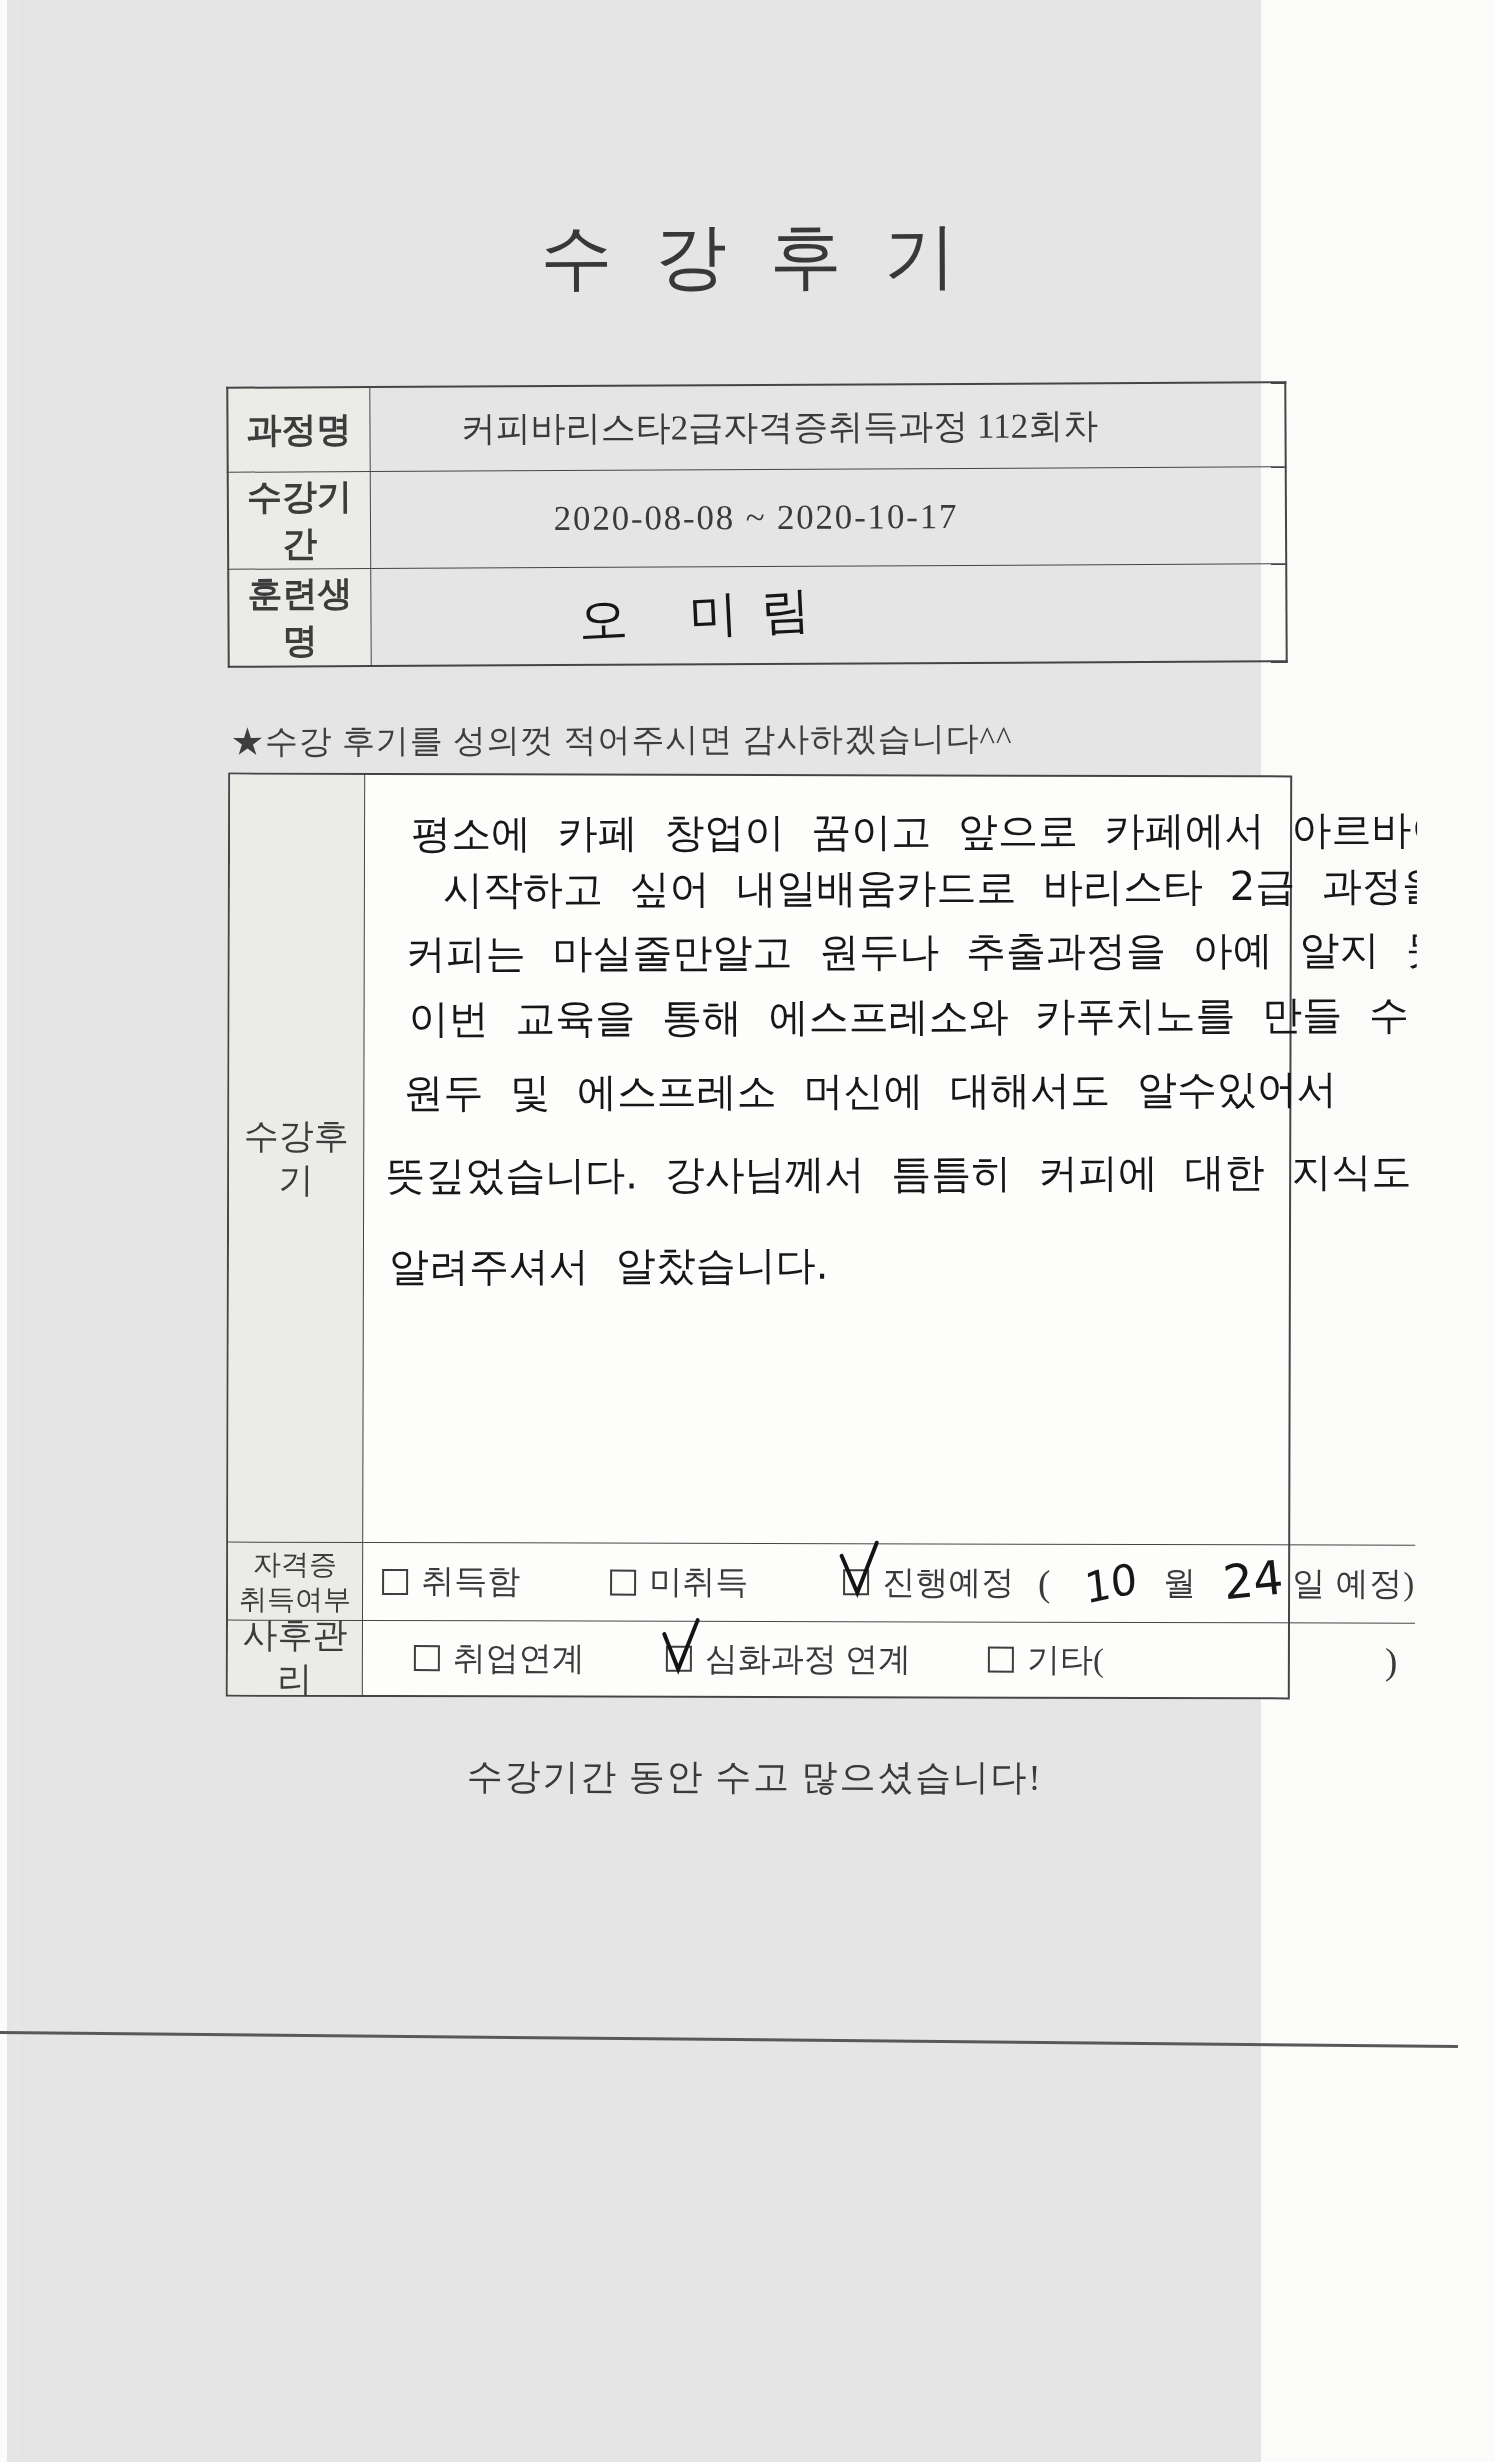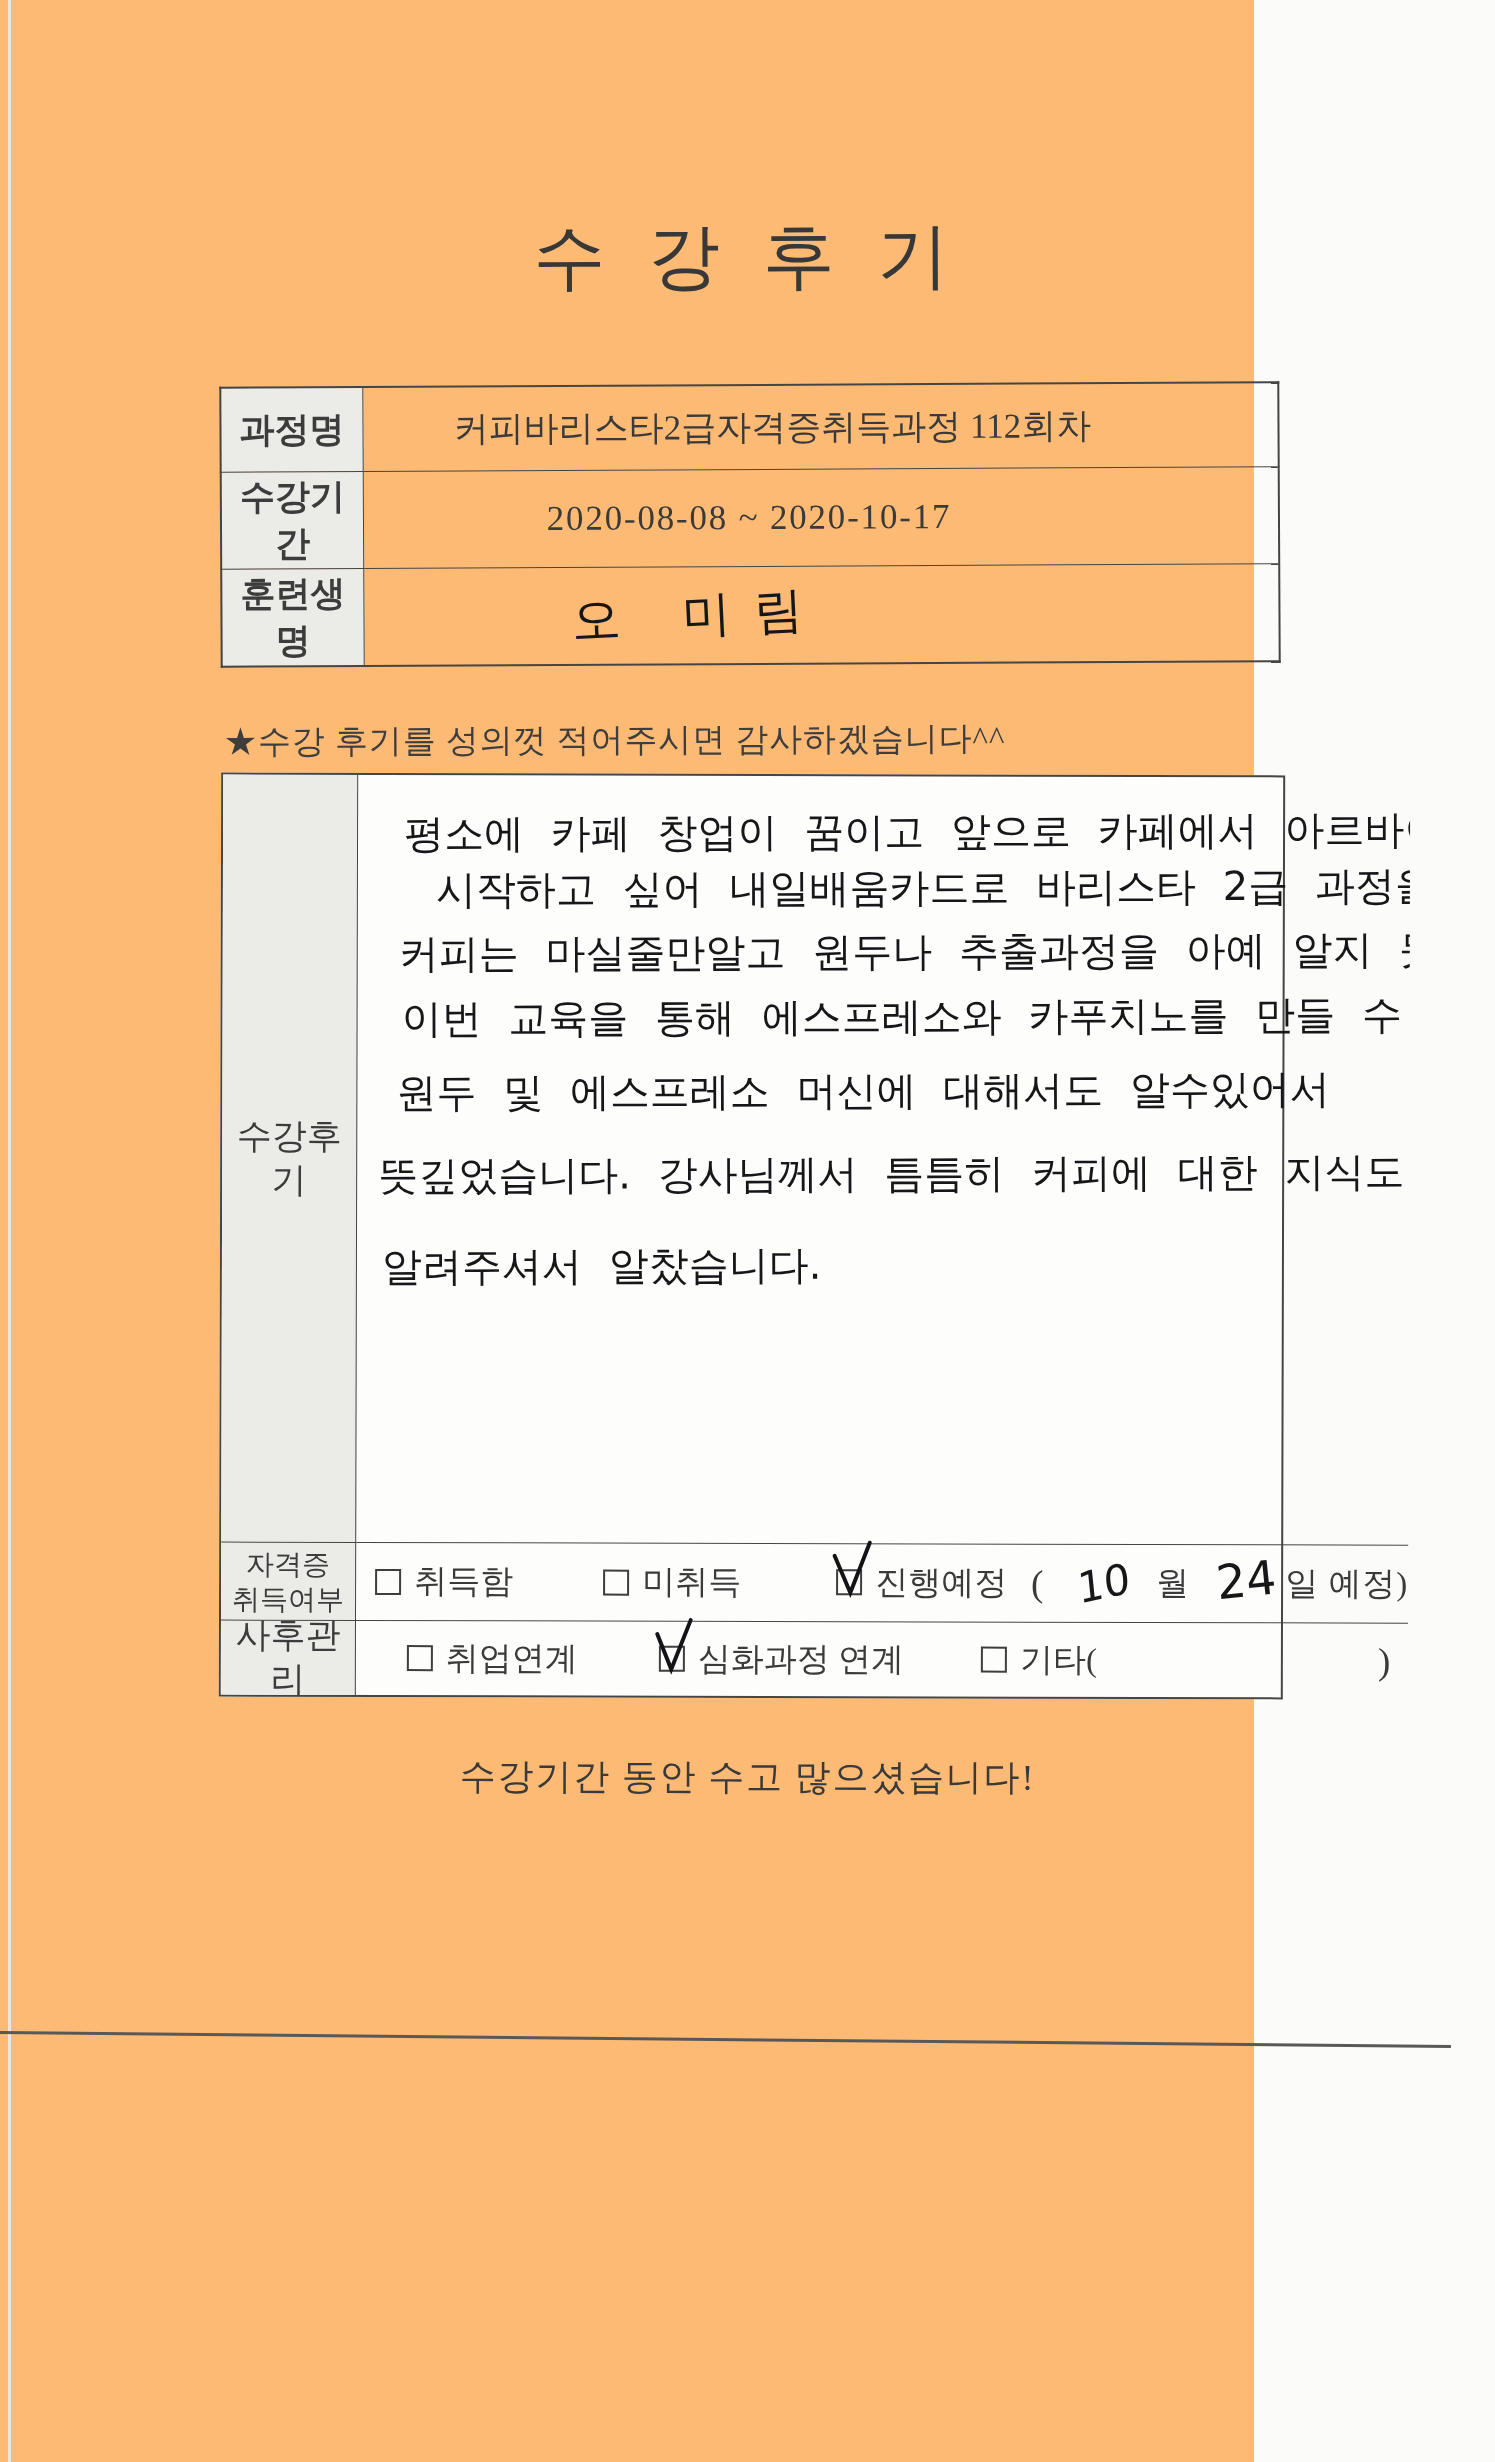--- a/index.html
+++ b/index.html
@@ -1,18 +1,18 @@
 <!DOCTYPE html>
 <html style="font-size:14px"><head>
 <meta charset="utf-8">
 <style>
   html,body{margin:0;padding:0;}
   body{width:1495px;height:2462px;background:#fbfbfa;overflow:hidden;}
-  .page{position:relative;width:1254px;height:2462px;background:#fdba74;
-        font-family:"Liberation Serif",serif;color:#3b3b3b;}
+  .page{position:relative;width:1254px;height:2462px;background:#e5e5e5;
+        font-family:"Liberation Serif",serif;color:#3b3b3b;margin-left:7px;}
   .scan-edge{position:absolute;left:8px;top:0;width:2.6px;height:2462px;background:#e7e7e4;}
 
   
   .title{position:absolute;top:209px;left:0;width:1495px;text-align:center;
          font-size:72px;font-weight:500;letter-spacing:12.3px;color:#383838;
          transform:rotate(-0.2deg);}
 
   
   .info-table{position:absolute;left:220px;top:384px;width:1060px;
               border-collapse:collapse;transform:rotate(-0.3deg);

